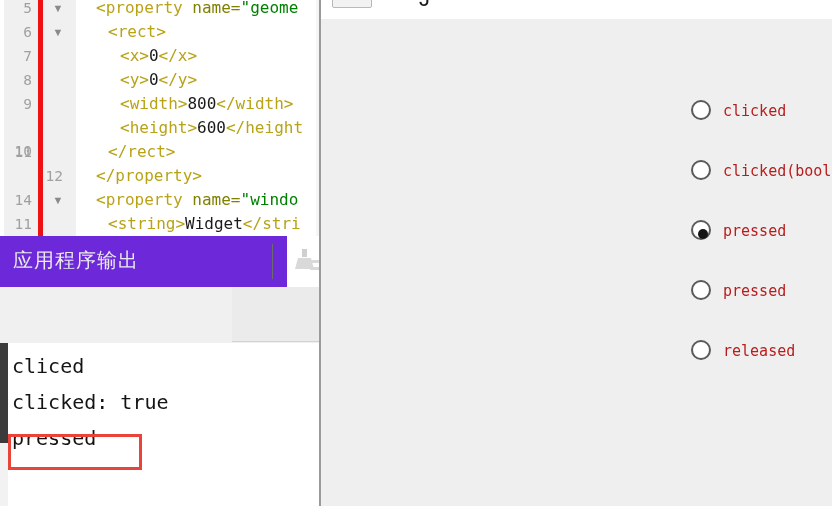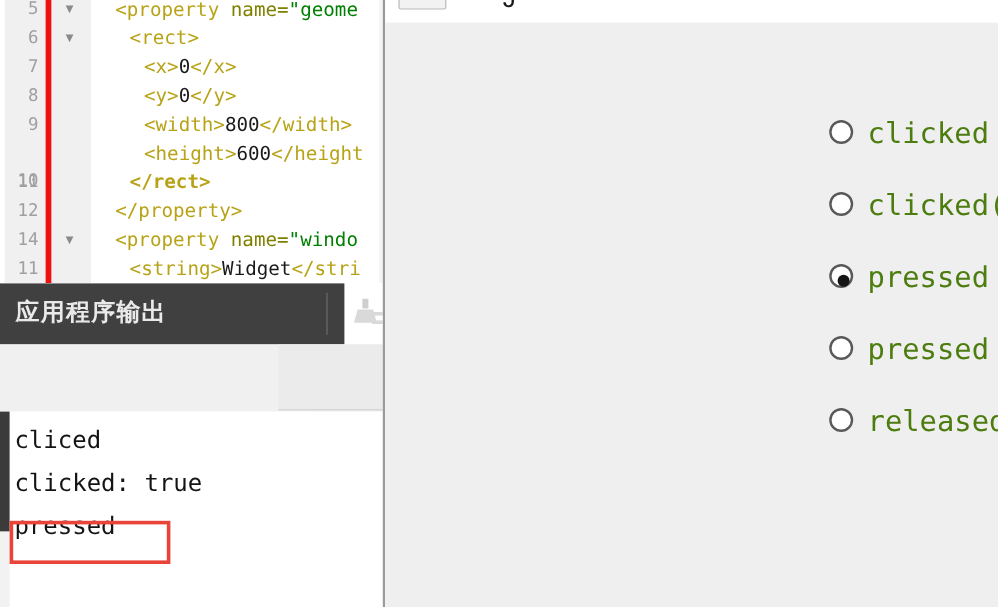--- a/index.html
+++ b/index.html
@@ -39,21 +39,21 @@
   .tok-attr{color:#808000;}
   .tok-str{color:#008000;}
   .tok-num{color:#1a1a1a;}
   .tok-plain{color:#1a1a1a;}
 
   .ed-scroll{position:absolute;right:0;top:0;width:3px;height:236px;background:#f5f5f5;}
 
   
   .outpanel{position:absolute;left:0;top:236px;width:319px;height:270px;background:#ffffff;overflow:hidden;}
   .out-header{
-    position:absolute;left:0;top:0;width:287px;height:51px;background:#404040;font-weight:bold;
+    position:absolute;left:0;top:0;width:287px;height:51px;background:#6d28d9;
   }
   .out-title{
     position:absolute;left:13px;top:11px;font-size:20px;color:#e9e9e9;
     font-family:"DejaVu Sans", sans-serif;letter-spacing:1px;
   }
   .out-sep{position:absolute;left:272px;top:8px;width:1px;height:35px;background:#6b6b6b;}
   .broom{position:absolute;left:290px;top:12px;width:30px;height:28px;}
 
   .tabstrip{position:absolute;left:0;top:51px;width:319px;height:56px;background:#f0f0f0;}
   .tab-active{
@@ -98,21 +98,21 @@
   .radio-row{position:absolute;left:370px;height:26px;}
   .radio-mark{
     position:absolute;left:0;top:2px;width:20px;height:20px;border-radius:50%;
     border:2px solid #5a5a5a;background:#ffffff;box-sizing:border-box;
   }
   .radio-dot{
     position:absolute;left:5px;top:7px;width:10px;height:10px;border-radius:50%;background:#151515;
   }
   .radio-label{
     position:absolute;left:32px;top:0;height:26px;line-height:26px;white-space:nowrap;
-    font-family:"DejaVu Sans Mono", monospace;font-size:24px;color:#4d7c0f;
+    font-family:"DejaVu Sans Mono", monospace;font-size:15px;color:#b91c1c;
   }
 </style>
 </head>
 <body>
 
 <div class="screen">
 
   <div class="ide">
 
     <div class="editor">
@@ -131,22 +131,22 @@
           <div class="code-line" style="top: 20px; left: 108px;"><span class="tok-tag">&lt;rect&gt;</span></div>
           <div class="ln" style="top: 44px;">7</div>
           <div class="code-line" style="top: 44px; left: 120px;"><span class="tok-tag">&lt;x&gt;</span><span class="tok-num">0</span><span class="tok-tag">&lt;/x&gt;</span></div>
           <div class="ln" style="top: 68px;">8</div>
           <div class="code-line" style="top: 68px; left: 120px;"><span class="tok-tag">&lt;y&gt;</span><span class="tok-num">0</span><span class="tok-tag">&lt;/y&gt;</span></div>
           <div class="ln" style="top: 92px;">9</div>
           <div class="code-line" style="top: 92px; left: 120px;"><span class="tok-tag">&lt;width&gt;</span><span class="tok-num">800</span><span class="tok-tag">&lt;/width&gt;</span></div>
           <div class="ln" style="top: 128px; margin-top: 11px;">10</div>
           <div class="code-line" style="top: 116px; left: 120px;"><span class="tok-tag">&lt;height&gt;</span><span class="tok-num">600</span><span class="tok-tag">&lt;/height</span></div>
           <div class="ln" style="top: 140px;">11</div>
-          <div class="code-line" style="top: 140px; left: 108px; font-weight: bold;"><span class="tok-tag">&lt;/rect&gt;</span></div>
-          <div class="ln" style="top: 164px;">12</div>
+          <div class="code-line" style="top: 140px; left: 108px;"><span class="tok-tag">&lt;/rect&gt;</span></div>
+          <div class="ln" style="top: 164px; padding-left: 31px;">12</div>
           <div class="code-line" style="top: 164px; left: 96px;"><span class="tok-tag">&lt;/property&gt;</span></div>
           <div class="ln" style="top: 188px;">14</div>
           <div class="fold" style="top: 188px;">▼</div>
           <div class="code-line" style="top: 188px; left: 96px;"><span class="tok-tag">&lt;property </span><span class="tok-attr">name=</span><span class="tok-str">"windo</span></div>
           <div class="ln" style="top: 212px;">11</div>
           <div class="code-line" style="top: 212px; left: 108px;"><span class="tok-tag">&lt;string&gt;</span><span class="tok-plain">Widget</span><span class="tok-tag">&lt;/stri</span></div>
         </div>
     </div>
 
     <div class="outpanel">

